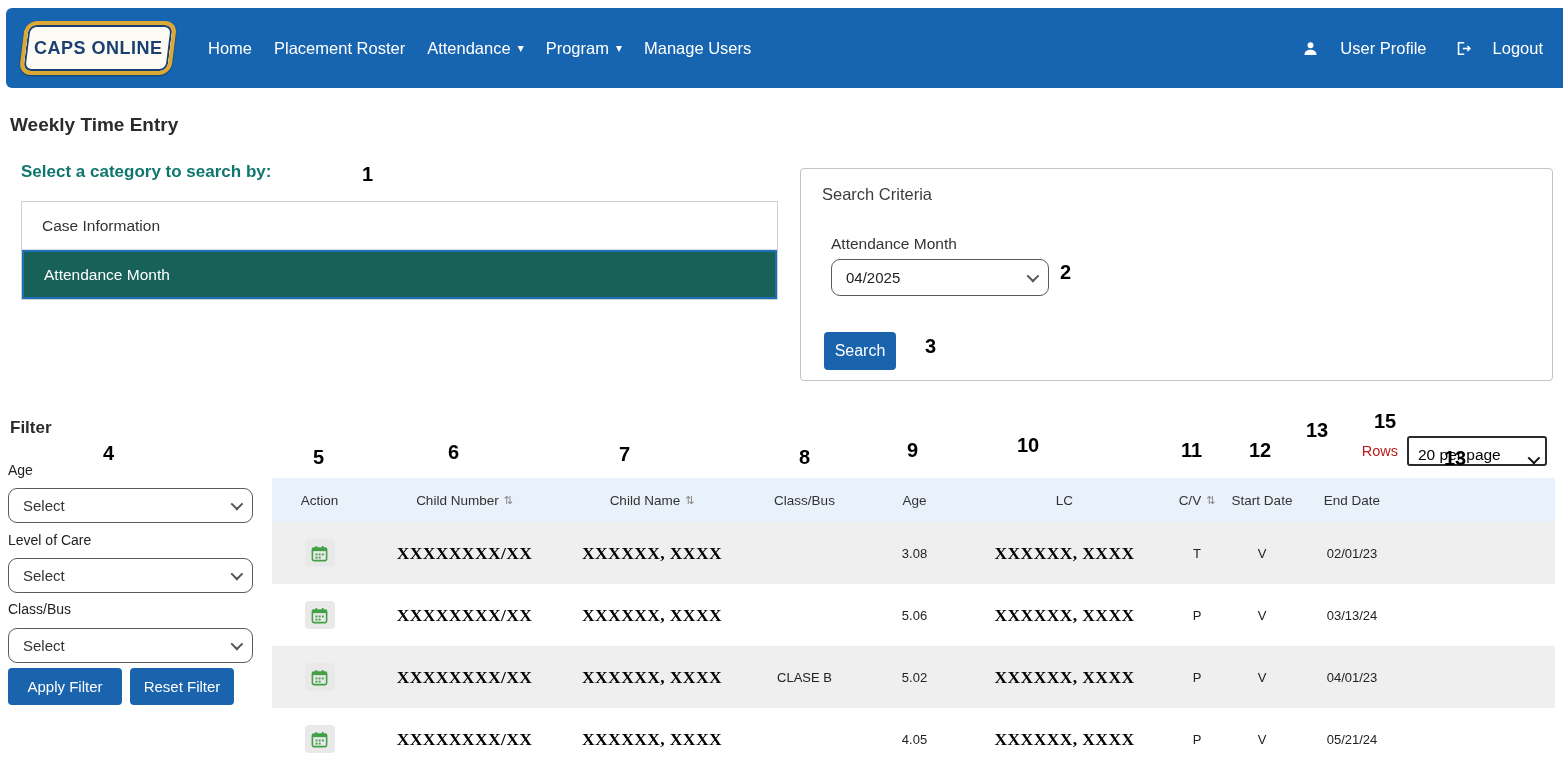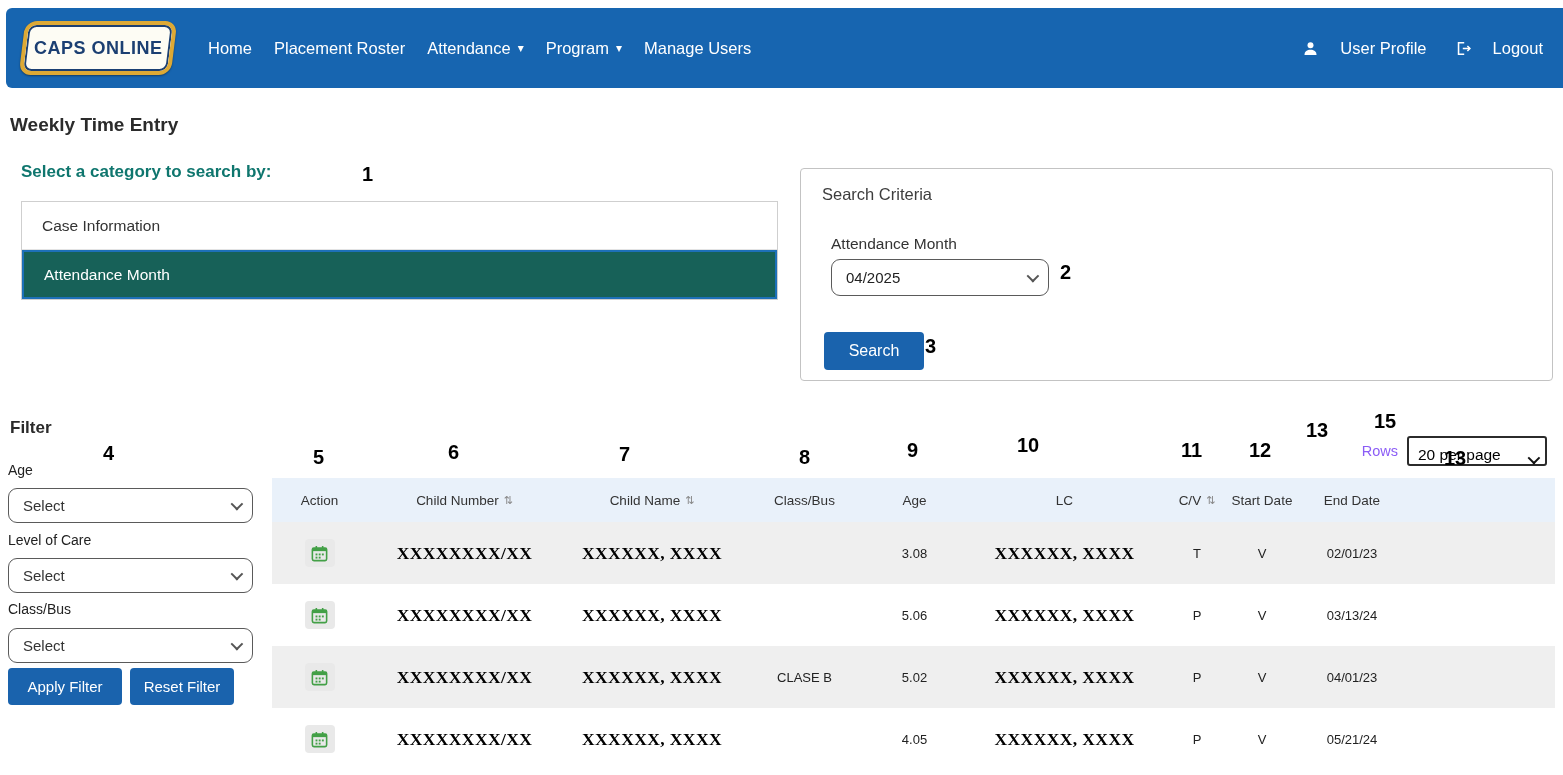--- a/index.html
+++ b/index.html
@@ -30,35 +30,35 @@
 
   
   .search-card { position:absolute; left:800px; top:168px; width:753px; height:213px; border:1px solid #c3c3c3; border-radius:4px; background:#fff; }
   .card-title { position:absolute; left:21px; top:16px; font-size:16.5px; color:#3d3d3d; }
   .month-label { position:absolute; left:30px; top:66px; font-size:15.5px; color:#333; }
   .select { display:flex; align-items:center; justify-content:space-between; background:#fff;
             border:1px solid #5a5a5a; border-radius:9px; padding:0 12px 0 14px; cursor:pointer; }
   .month-select { position:absolute; left:30px; top:90px; width:218px; height:37px; font-size:15px; color:#222; }
   .chev { width:9px; height:9px; border-right:2px solid #555; border-bottom:2px solid #555; transform:rotate(45deg) translateY(-2px); }
   .btn { background:var(--accent-button,#1a63ad); color:#fff; border:none; border-radius:4px; font-size:15.5px; font-family:"Liberation Sans",sans-serif; cursor:pointer; }
-  .search-btn { position:absolute; left:23px; top:163px; width:100px; height:38px; font-size:16px; }
+  .search-btn { position:absolute; left:23px; top:163px; width:72px; height:38px; font-size:16px; }
 
   
   .filter-title { position:absolute; left:10px; top:418px; font-size:17px; font-weight:700; color:#2b2b2b; }
   .f-label { position:absolute; left:8px; font-size:14px; color:#222; }
   .lbl-age { top:462px; } .lbl-loc { top:532px; } .lbl-cb { top:601px; }
   .f-select { position:absolute; left:8px; width:245px; height:35px; font-size:15px; color:#333; border-width:1.5px; }
   .sel-age { top:488px; } .sel-loc { top:558px; } .sel-cb { top:628px; }
   .apply-btn { position:absolute; left:8px; top:668px; width:114px; height:37px; font-size:15px; }
   .reset-btn { position:absolute; left:130px; top:668px; width:104px; height:37px; font-size:15px; }
 
   
   .table-area { position:absolute; left:272px; top:424px; width:1283px; height:351px; background:#fff; }
   .rows-control { position:absolute; top:12px; right:8px; display:flex; align-items:center; gap:9px; }
-  .rows-label { font-size:14.5px; color:#8b5cf6; }
+  .rows-label { font-size:14.5px; color:#b91c1c; }
   .rows-select { width:140px; height:30px; border:2px solid #2b2b2b; border-radius:3px; display:flex; align-items:flex-end;
                  justify-content:space-between; padding:0 8px 0 9px; font-size:15.5px; color:#000; cursor:pointer; background:#fff; }
   .rows-select .chev { border-color:#111; }
 
   .tgrid { display:grid; grid-template-columns:95px 195px 180px 125px 95px 205px 60px 70px 110px 148px; }
   .thead { position:absolute; top:54px; left:0; width:1283px; height:44px; background:var(--header-row,#e9f1fa); }
   .th { display:flex; align-items:center; justify-content:center; font-size:13.5px; color:#333; gap:5px; }
   .sort { font-size:11px; color:#888; }
   .trow { position:absolute; left:0; width:1283px; height:62px; }
   .trow.alt { background:var(--row-alt,#efefef); }

